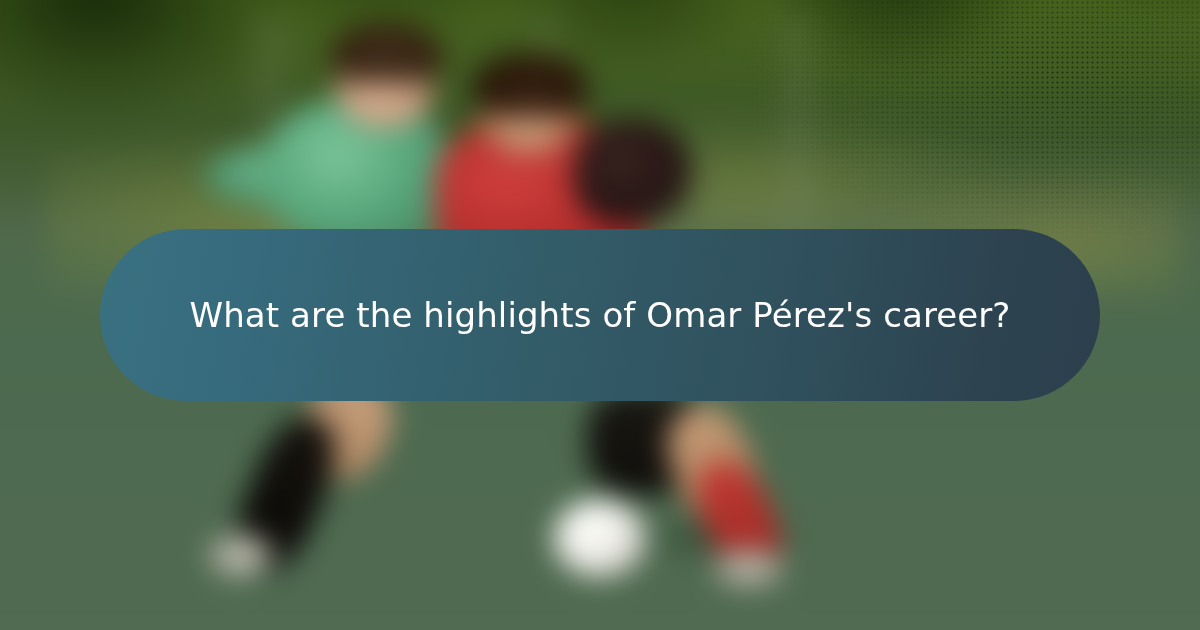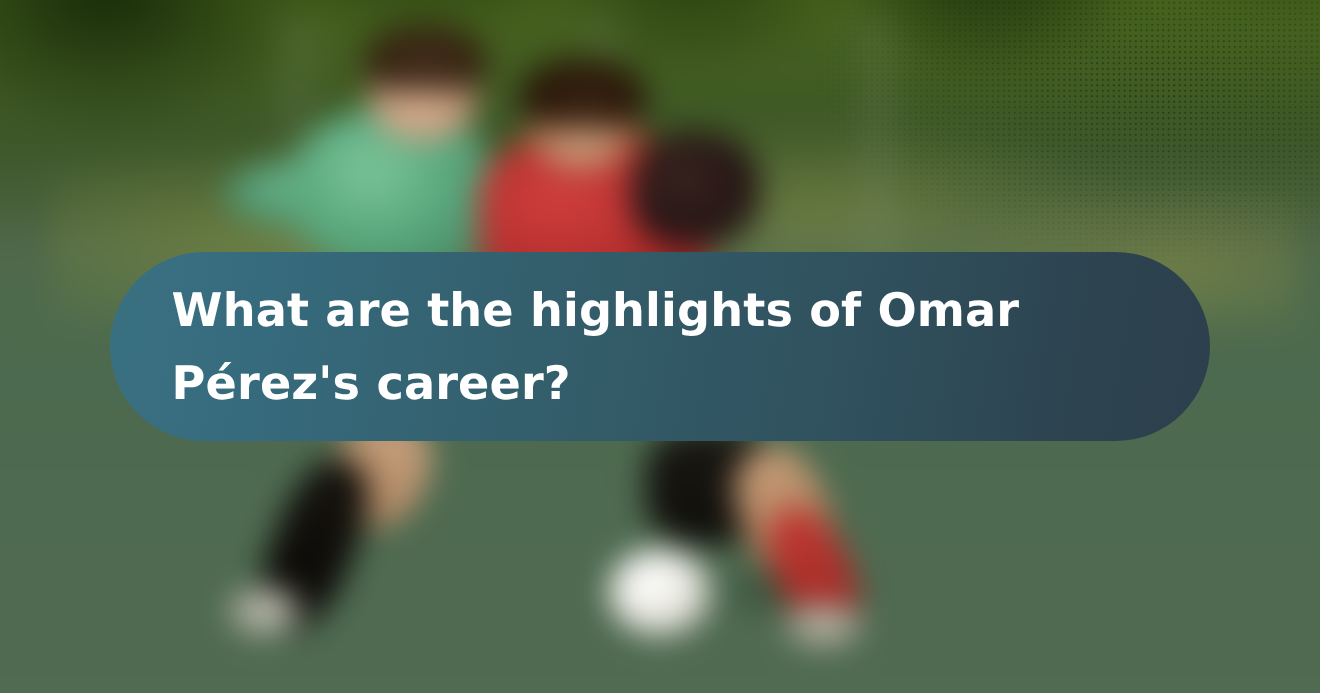--- a/index.html
+++ b/index.html
@@ -251,24 +251,24 @@
     display: flex;
     align-items: center;
     justify-content: center;
     box-sizing: border-box;
     padding: 0 56px;
   }
 
   .pill-title {
     margin: 0;
     color: #ffffff;
-    font-size: 42px;
-    font-weight: 700;
+    font-size: 34px;
+    font-weight: 400;
     line-height: 1.60;
-    text-align: left;
+    text-align: right;
     letter-spacing: .1px;
     white-space: pre-line;
   }
 </style>
 </head>
 <body>
 
 <div id="canvas">
 
   <div class="photo photo-blur">

